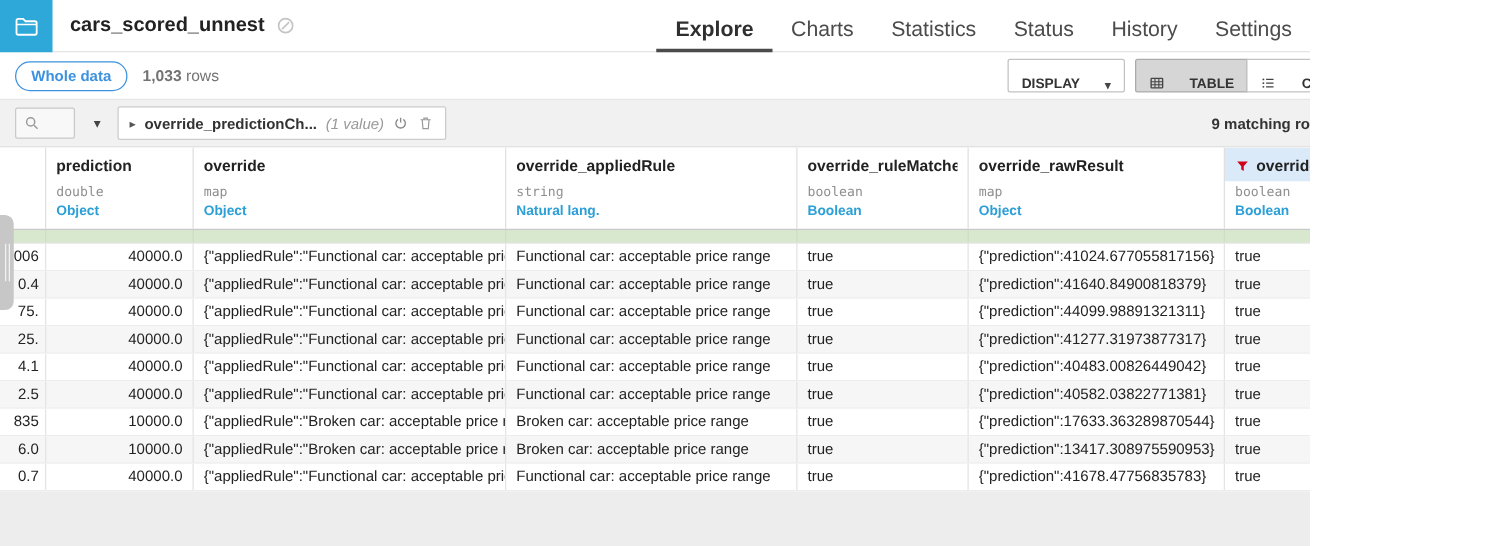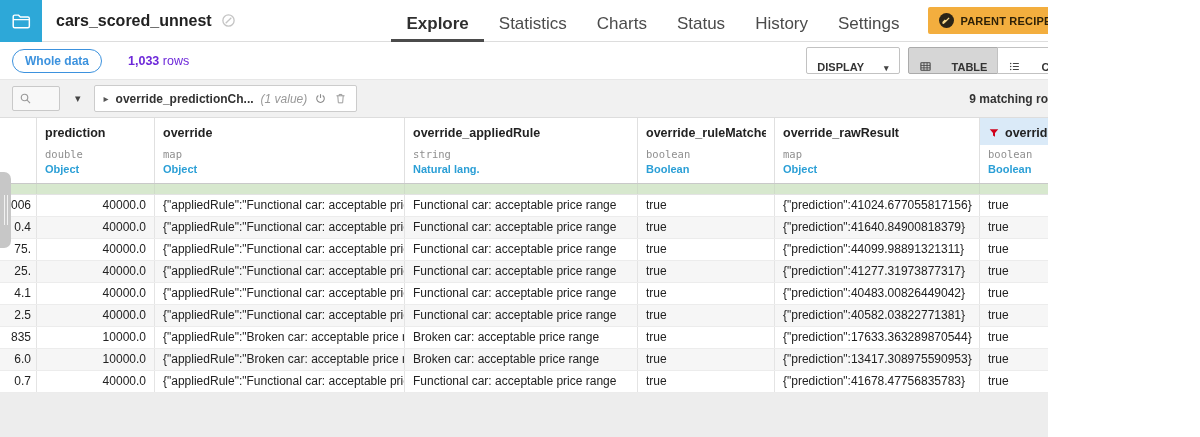--- a/index.html
+++ b/index.html
@@ -16,21 +16,21 @@
   .tabs{display:flex;margin-left:auto;height:42px;margin-right:14px;}
   .tab{padding:4px 15px;line-height:40px;font-size:17px;color:#4b4b4b;cursor:pointer;white-space:nowrap;}
   .tab.active{color:#2f2f2f;font-weight:700;box-shadow:inset 0 -3px 0 #4b4b4b;}
   .btn-parent{background:#F3AE3E;border:none;border-radius:2px;height:27px;display:flex;align-items:center;gap:6px;padding:0 11px;font-size:11px;font-weight:700;color:#2e2107;letter-spacing:.2px;cursor:pointer;white-space:nowrap;}
   .recipe-dot{width:15px;height:15px;border-radius:50%;background:#2b2417;display:flex;align-items:center;justify-content:center;}
   .btn-actions{background:#fff;border:1px solid #b9b9b9;border-radius:2px;height:27px;display:flex;align-items:center;padding:0 11px;font-size:11px;font-weight:700;color:#333;margin:0 10px;cursor:pointer;}
 
   
   .toolbar{height:38px;min-height:38px;display:flex;align-items:center;padding:0 12px;background:#fff;border-bottom:1px solid #e7e7e7;}
   .pill{border:1px solid #3C92DE;color:#3C92DE;border-radius:13px;padding:4px 12px;font-size:12px;font-weight:700;background:#fff;cursor:pointer;white-space:nowrap;}
-  .rowcount{margin-left:26px;font-size:12.5px;color:#6d28d9;}
+  .rowcount{margin-left:12px;font-size:12.5px;color:#737373;}
   .rowcount b{font-weight:700;}
   .tb-right{margin-left:auto;display:flex;align-items:center;gap:8px;}
   .btn{border:1px solid #c2c2c2;background:#fff;height:27px;font-size:11px;font-weight:700;color:#333;display:flex;align-items:flex-end;padding:0 10px;border-radius:2px;gap:20px;cursor:pointer;white-space:nowrap;}
   .btn .caret{font-size:9px;color:#444;}
   .btn-group{display:flex;}
   .btn-group .btn{border-radius:0;}
   .btn-group .btn:first-child{border-radius:2px 0 0 2px;background:#d6d6d6;border-color:#ababab;}
   .btn-group .btn:last-child{border-radius:0 2px 2px 0;margin-left:-1px;}
   .btn-square{width:28px;justify-content:center;padding:0;}
 
@@ -95,35 +95,27 @@
       <div class="ds-title">cars_scored_unnest</div>
       <span class="status-ic">
         <svg width="15" height="15" viewBox="0 0 16 16">
             <circle cx="8" cy="8" r="6" fill="none" stroke="#c4c4c4" stroke-width="1.4"></circle>
             <path d="M5 11L11 5" stroke="#c4c4c4" stroke-width="1.4"></path>
           </svg>
       </span>
 
       <div class="tabs">
         <div class="tab active">Explore</div>
+        <div class="tab">Charts</div>
         <div class="tab">Statistics</div>
-        <div class="tab">Charts</div>
         <div class="tab">Status</div>
         <div class="tab">History</div>
         <div class="tab">Settings</div>
       </div>
 
-      <button class="btn-parent">
-        <span class="recipe-dot">
-          <svg width="9" height="9" viewBox="0 0 12 12">
-              <path d="M9.5 2.5L5 7M5 7L2.8 9.2c-.5.5-1.5.3-1.5.3s-.2-1 .3-1.5L3.8 5.8z" stroke="#f6d88a" stroke-width="1.6" fill="#f6d88a"></path>
-            </svg>
-        </span>
-        <span>PARENT RECIPE</span>
-      </button>
       <button class="btn-actions">
         <span>ACTIONS</span>
       </button>
     </div>
 
     <div class="toolbar">
       <span class="pill">Whole data</span>
       <span class="rowcount"><b>1,033</b> <span>rows</span></span>
       <div class="tb-right">
         <button class="btn">

